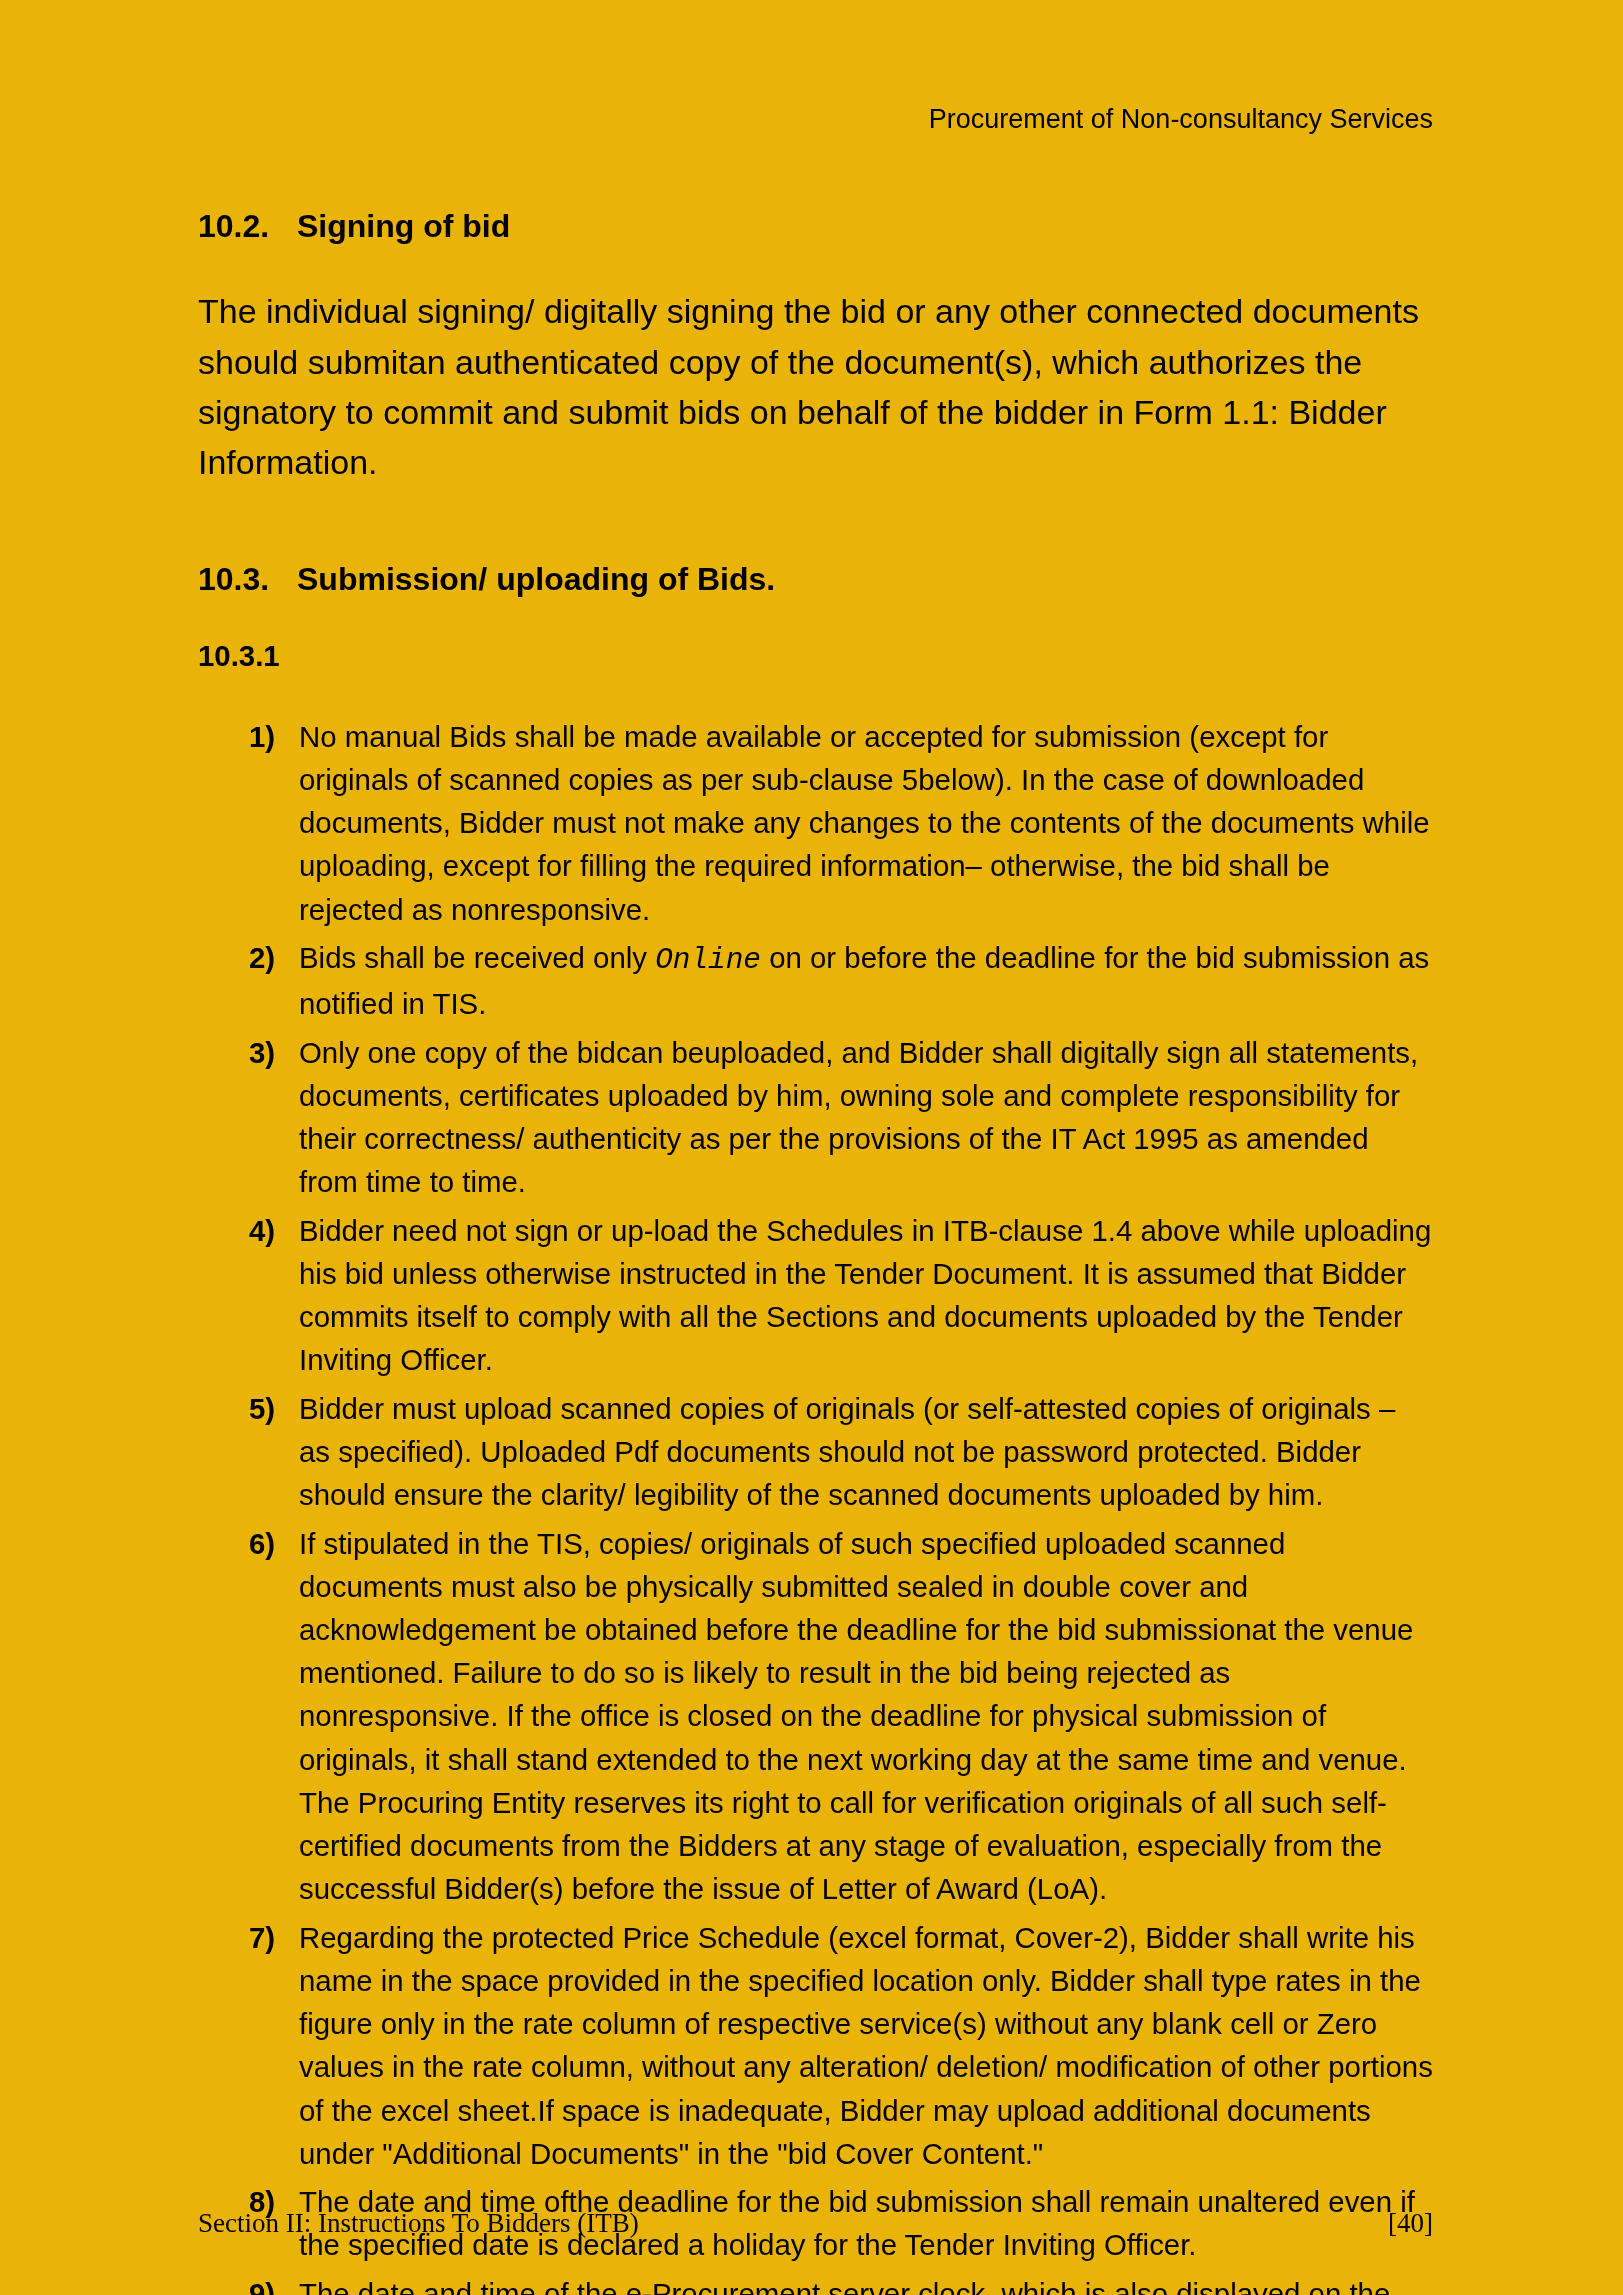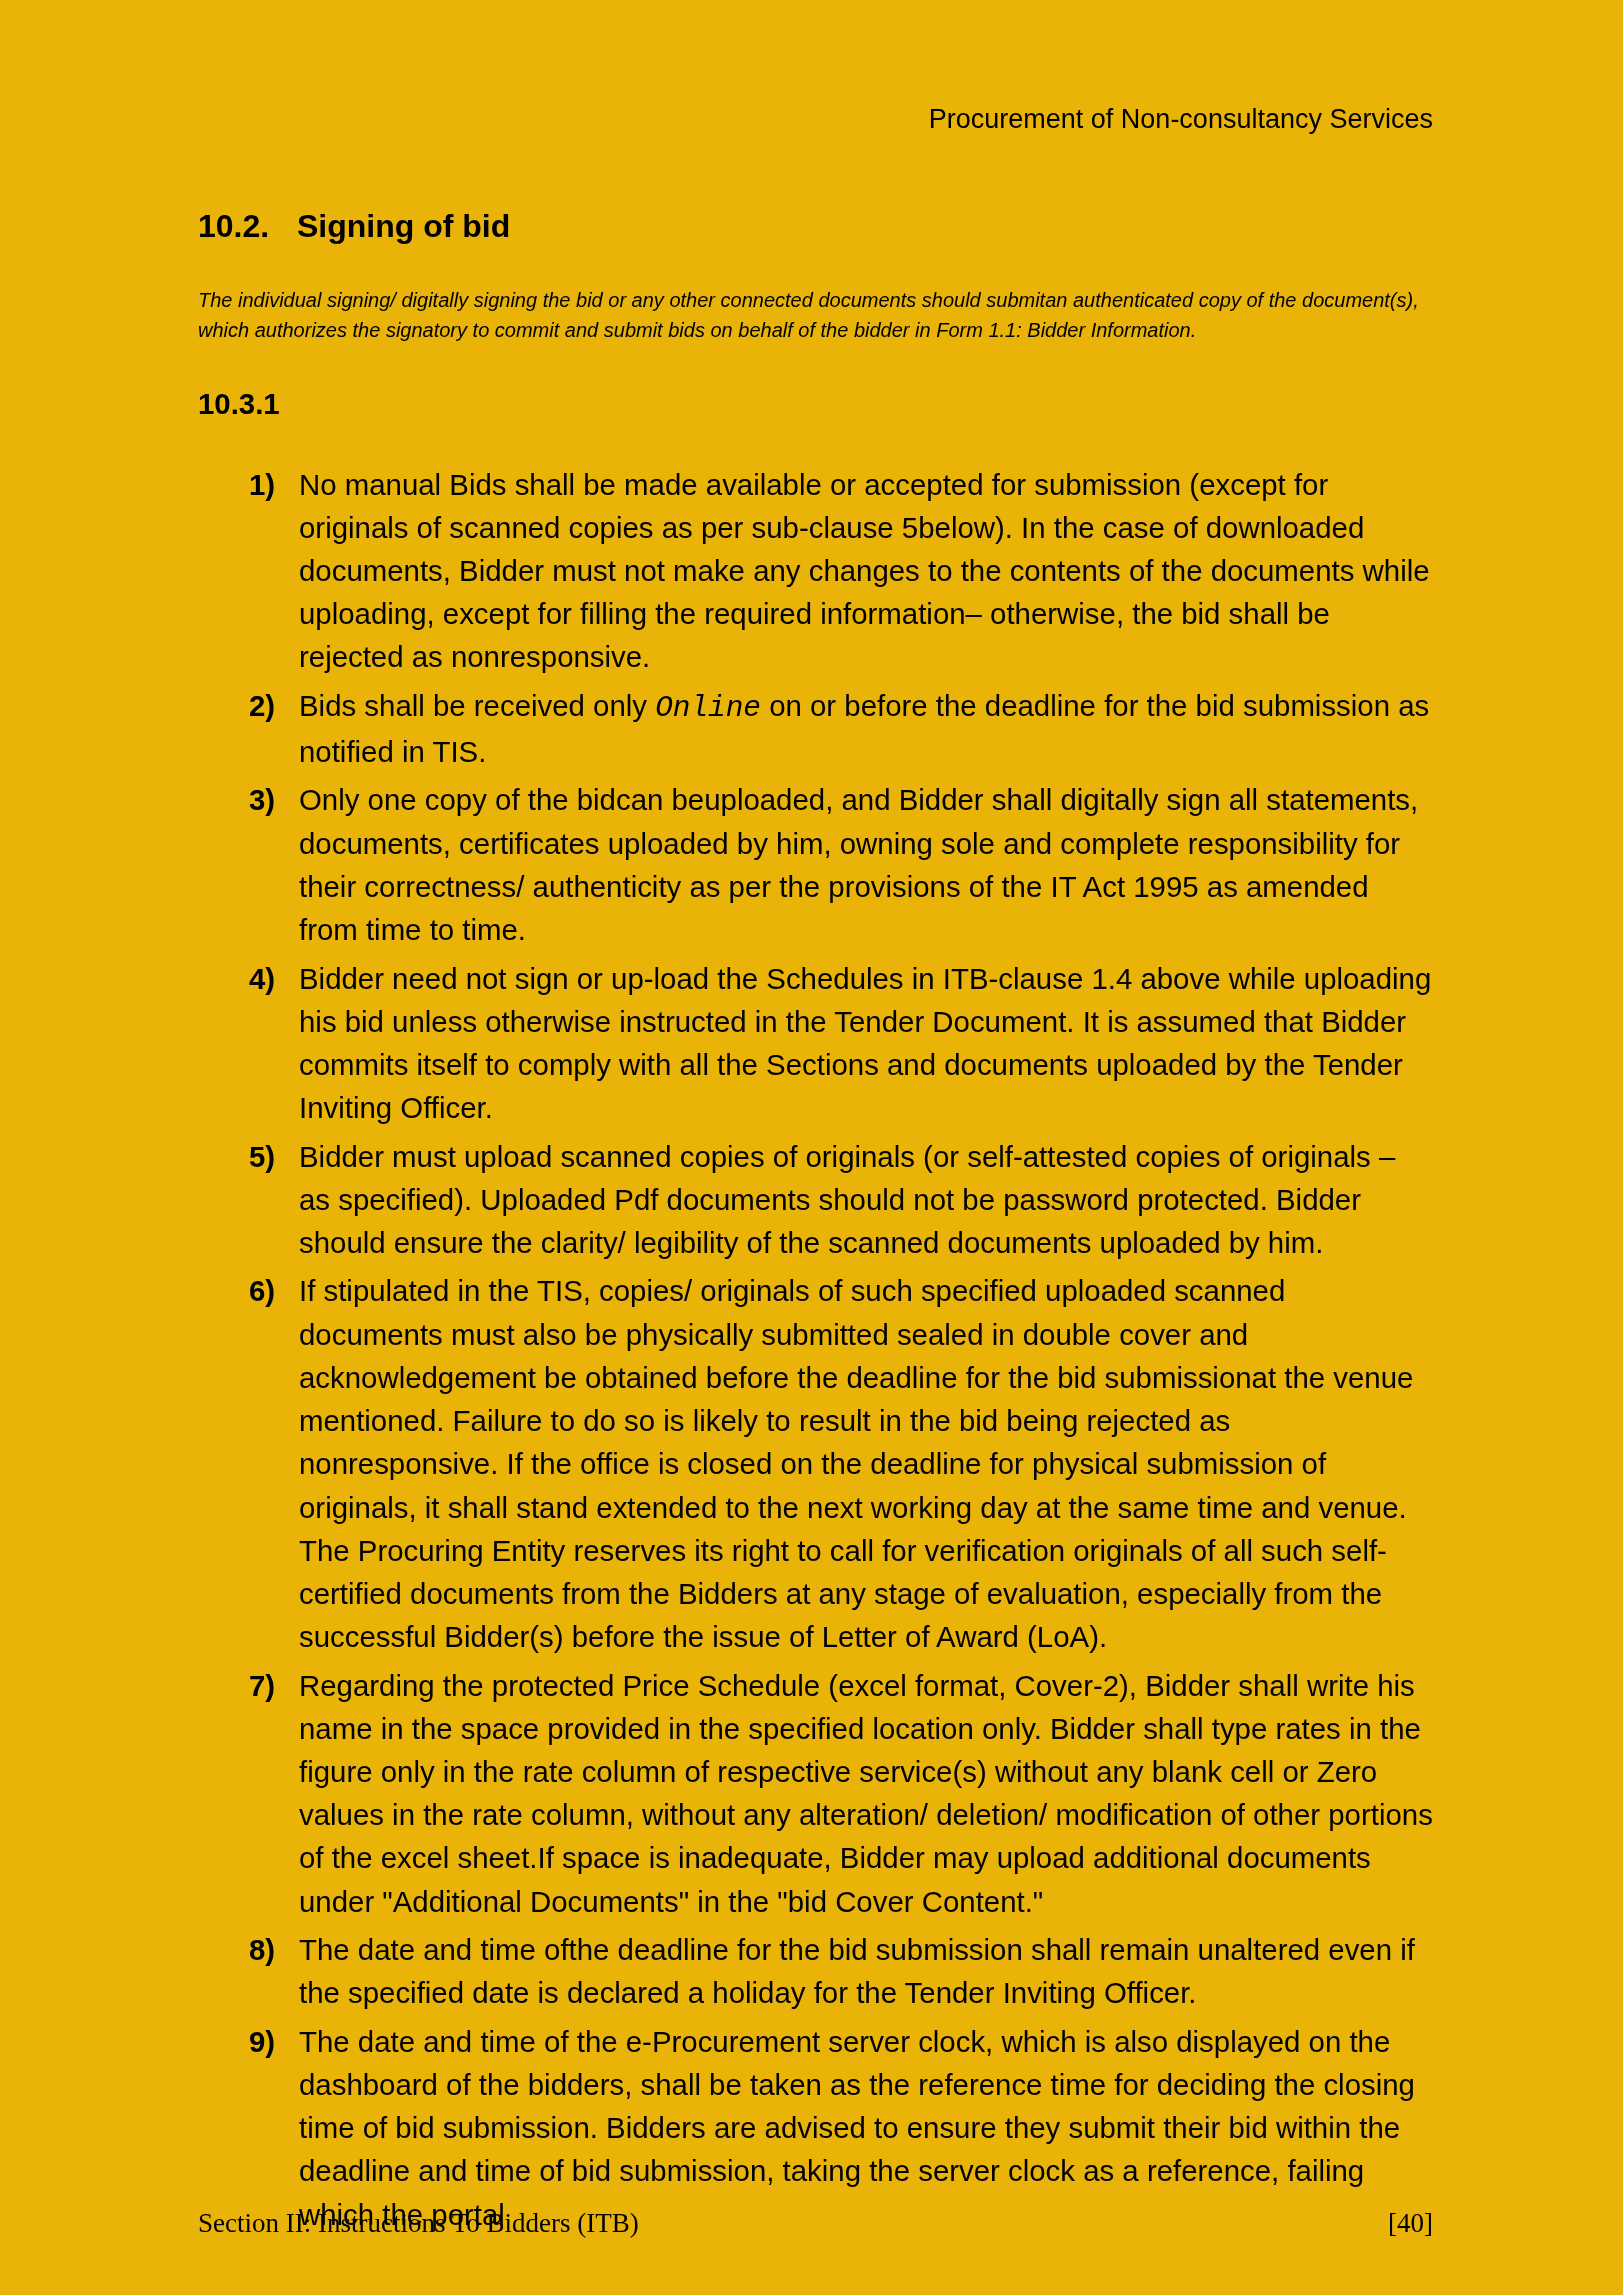--- a/index.html
+++ b/index.html
@@ -22,24 +22,23 @@
     line-height: 1.2;
   }
   .h-main {
     display: flex;
     font-size: 32px;
     font-weight: bold;
     margin-top: 73px;
   }
   .h-main .h-num { width: 99px; flex-shrink: 0; }
   .body-para {
-    font-size: 20px;
+    font-size: 34px;
     line-height: 1.48;
     margin-top: 41px;
-    font-style: italic;
   }
   .h-sub {
     display: flex;
     font-size: 29.4px;
     font-weight: bold;
     margin-top: 41px;
     gap: 28px;
   }
   .h-sub .h-num { width: 99px; flex-shrink: 0; }
   .num-list { margin-top: 42px; }
@@ -78,20 +77,24 @@
       <span>Procurement of Non-consultancy Services</span>
     </div>
 
     <div class="h-main">
       <span class="h-num">10.2.</span>
       <span class="h-title">Signing of bid</span>
     </div>
 
     <p class="body-para">The individual signing/ digitally signing the bid or any other connected documents should submitan authenticated copy of the document(s), which authorizes the signatory to commit and submit bids on behalf of the bidder in Form 1.1: Bidder Information.</p>
 
+    <div class="h-main">
+      <span class="h-num">10.3.</span>
+      <span class="h-title">Submission/ uploading of Bids.</span>
+    </div>
 
     <div class="h-sub">
       <span class="h-num">10.3.1</span>
     </div>
 
     <div class="num-list">
 
       <div class="list-item">
         <span class="li-num">1)</span>
         <span class="li-text">No manual Bids shall be made available or accepted for submission (except for originals of scanned copies as per sub-clause 5below). In the case of downloaded documents, Bidder must not make any changes to the contents of the documents while uploading, except for filling the required information– otherwise, the bid shall be rejected as nonresponsive.</span>

